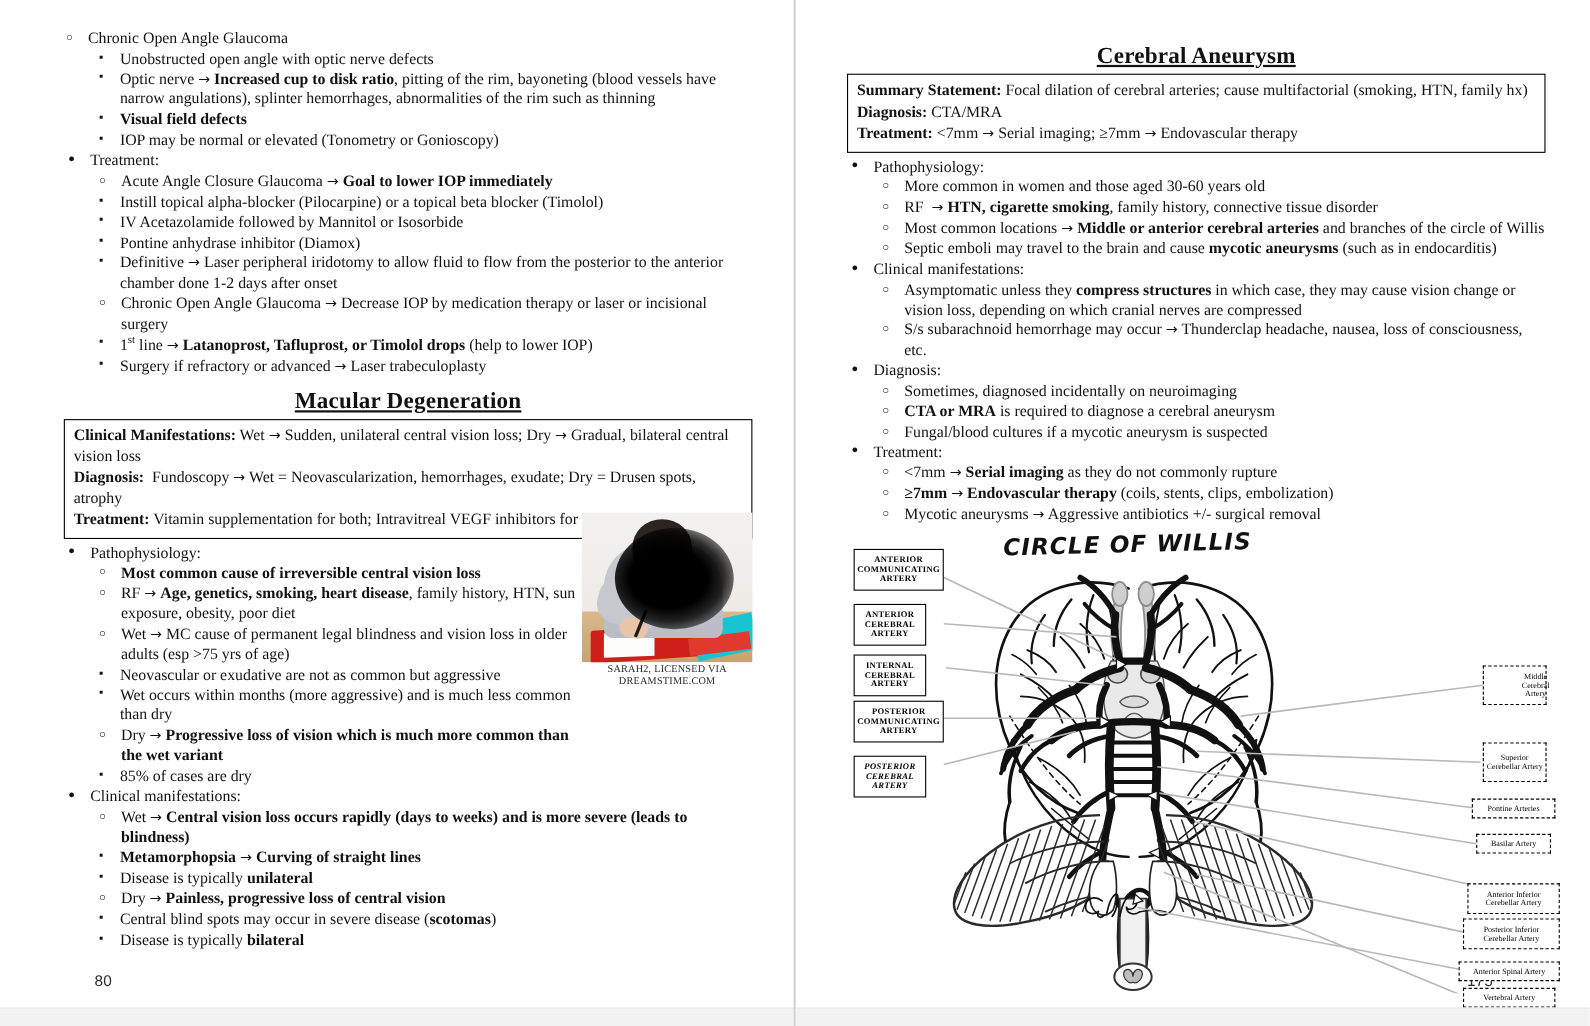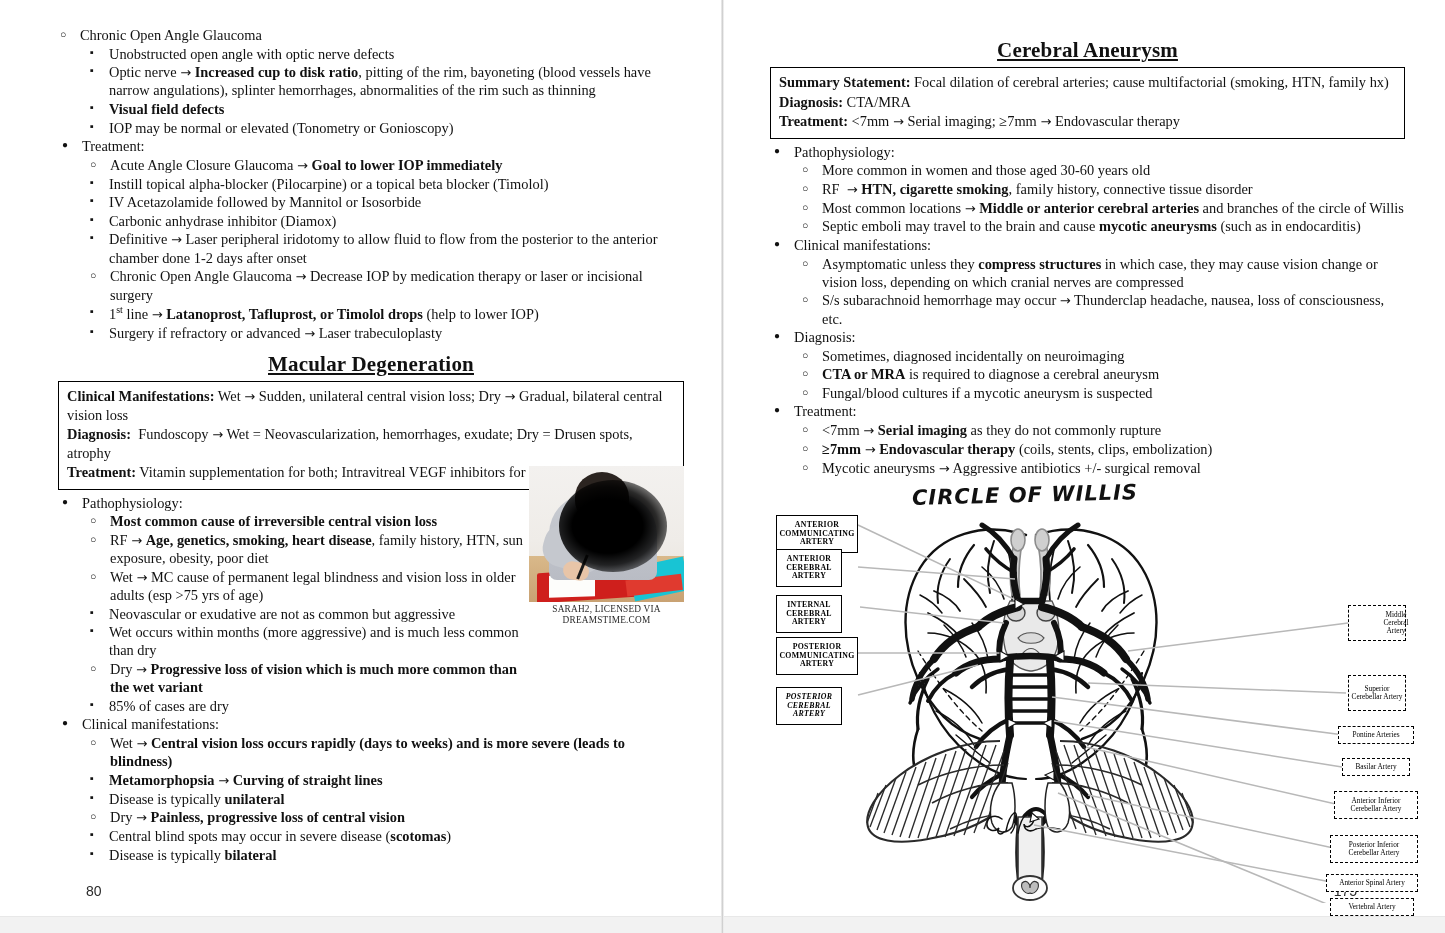--- a/index.html
+++ b/index.html
@@ -268,21 +268,21 @@
     </ul>
     <ul class="lvl1">
       <li><span>Treatment:</span></li>
     </ul>
     <ul class="lvl2">
       <li>Acute Angle Closure Glaucoma <span class="arrow">→</span> <b>Goal to lower IOP immediately</b></li>
     </ul>
     <ul class="lvl3">
       <li><span>Instill topical alpha-blocker (Pilocarpine) or a topical beta blocker (Timolol)</span></li>
       <li><span>IV Acetazolamide followed by Mannitol or Isosorbide</span></li>
-      <li><span>Carbonic anhydrase inhibitor (Diamox)</span></li>
+      <li><span>Pontine anhydrase inhibitor (Diamox)</span></li>
       <li>Definitive <span class="arrow">→</span> Laser peripheral iridotomy to allow fluid to flow from the posterior to the anterior chamber done 1-2 days after onset</li>
     </ul>
     <ul class="lvl2">
       <li>Chronic Open Angle Glaucoma <span class="arrow">→</span> Decrease IOP by medication therapy or laser or incisional surgery</li>
     </ul>
     <ul class="lvl3">
       <li>1<sup>st</sup> line <span class="arrow">→</span> <b>Latanoprost, Tafluprost, or Timolol drops</b> (help to lower IOP)</li>
       <li>Surgery if refractory or advanced <span class="arrow">→</span> Laser trabeculoplasty</li>
     </ul>
 
@@ -613,31 +613,31 @@
           <path d="M247,116 l9,5 l-9,5 z"></path>
           <path d="M232,168 l9,5 l-9,5 z"></path>
           <path d="M296,168 l-9,5 l9,5 z"></path>
           <path d="M240,236 l9,4 l-9,5 z"></path>
           <path d="M284,236 l-9,4 l9,5 z"></path>
           <path d="M286,288 l-9,4 l9,5 z"></path>
           <path d="M264,330 l7,6 l-9,3 z"></path>
         </g>
       </svg>
 
-      <div class="lbl lbl-left" style="left:8px;  top:32px;  height:38px; display:flex; align-items:center; justify-content:center;">ANTERIOR COMMUNICATING ARTERY</div>
+      <div class="lbl lbl-left" style="left:8px;  top:16px;  height:38px; display:flex; align-items:center; justify-content:center;">ANTERIOR COMMUNICATING ARTERY</div>
       <div class="lbl lbl-left" style="left:8px;  top:66px;  height:38px; display:flex; align-items:center; justify-content:center; width:66px;">ANTERIOR CEREBRAL ARTERY</div>
       <div class="lbl lbl-left" style="left:8px;  top:112px; height:38px; display:flex; align-items:center; justify-content:center; width:66px;">INTERNAL CEREBRAL ARTERY</div>
       <div class="lbl lbl-left" style="left:8px;  top:154px; height:38px; display:flex; align-items:center; justify-content:center;">POSTERIOR COMMUNICATING ARTERY</div>
       <div class="lbl lbl-left" style="left:8px;  top:204px; height:38px; display:flex; align-items:center; justify-content:center; width:66px;font-style:italic;">POSTERIOR CEREBRAL ARTERY</div>
 
       <div class="lbl lbl-right" style="left:580px; top:122px; width:58px; height:36px; display:flex; align-items:center; justify-content:center;padding-left:40px;">Middle Cerebral Artery</div>
       <div class="lbl lbl-right" style="left:580px; top:192px; width:58px; height:36px; display:flex; align-items:center; justify-content:center;">Superior Cerebellar Artery</div>
       <div class="lbl lbl-right" style="left:570px; top:243px; width:76px; height:18px; display:flex; align-items:center; justify-content:center;">Pontine Arteries</div>
       <div class="lbl lbl-right" style="left:574px; top:275px; width:68px; height:18px; display:flex; align-items:center; justify-content:center;">Basilar Artery</div>
-      <div class="lbl lbl-right" style="left:566px; top:308px; width:84px; height:28px; display:flex; align-items:center; justify-content:center;">Anterior Inferior Cerebellar Artery</div>
+      <div class="lbl lbl-right" style="left:566px; top:320px; width:84px; height:28px; display:flex; align-items:center; justify-content:center;">Anterior Inferior Cerebellar Artery</div>
       <div class="lbl lbl-right" style="left:562px; top:352px; width:88px; height:28px; display:flex; align-items:center; justify-content:center;">Posterior Inferior Cerebellar Artery</div>
       <div class="lbl lbl-right" style="left:558px; top:391px; width:92px; height:18px; display:flex; align-items:center; justify-content:center;">Anterior Spinal Artery</div>
       <div class="lbl lbl-right" style="left:562px; top:415px; width:84px; height:18px; display:flex; align-items:center; justify-content:center;">Vertebral Artery</div>
     </div>
 
     <div class="page-number pn-right">175</div>
   </div>
 
   <div class="gutter"></div>
   <div class="page-bottom-shade"></div>

